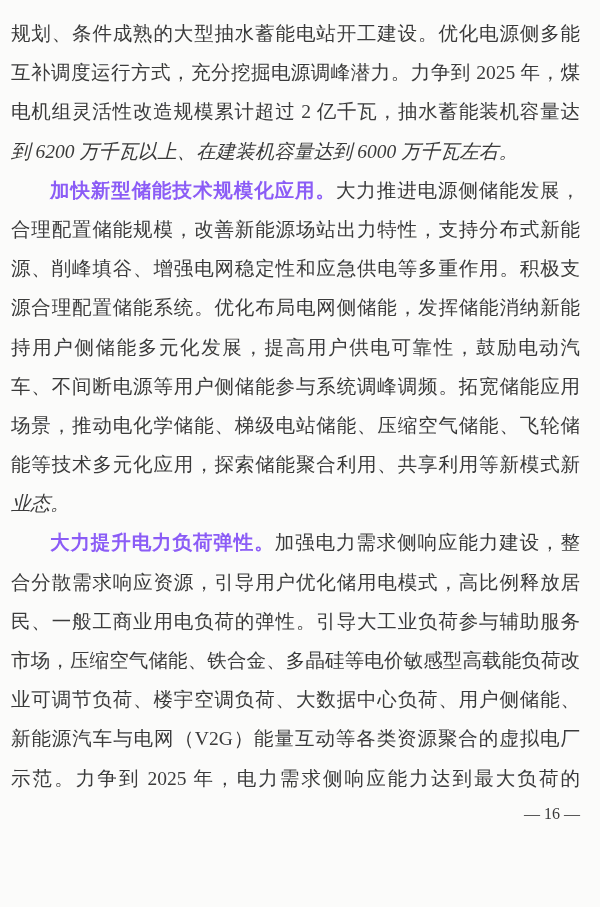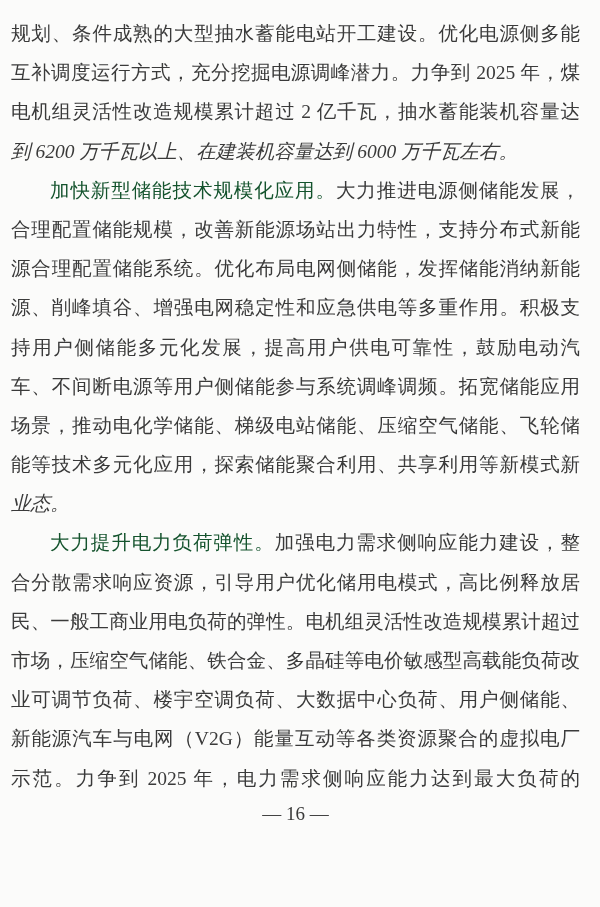--- a/index.html
+++ b/index.html
@@ -30,55 +30,55 @@
     white-space: nowrap;
   }
   .line.indent {
     text-indent: 2em;
   }
   .line.last {
     text-align-last: left;
     font-style: italic;
   }
   .lead {
-    font-weight: 400;
-    color: #14532d;
+    font-weight: 700;
+    color: #8b5cf6;
   }
   .footer {
     margin-top: 1px;
-    text-align: center;
-    font-size: 19px;
+    text-align: right;
+    font-size: 16px;
     line-height: 29px;
     color: #3a3a3a;
   }
 </style>
 </head>
 <body>
 
 <div class="page">
   <div class="content">
 
     <div class="line">规划、条件成熟的大型抽水蓄能电站开工建设。优化电源侧多能</div>
     <div class="line">互补调度运行方式，充分挖掘电源调峰潜力。力争到 2025 年，煤</div>
     <div class="line">电机组灵活性改造规模累计超过 2 亿千瓦，抽水蓄能装机容量达</div>
     <div class="line last">到 6200 万千瓦以上、在建装机容量达到 6000 万千瓦左右。</div>
 
     <div class="line indent"><span class="lead">加快新型储能技术规模化应用。</span><span>大力推进电源侧储能发展，</span></div>
     <div class="line">合理配置储能规模，改善新能源场站出力特性，支持分布式新能</div>
+    <div class="line">源、削峰填谷、增强电网稳定性和应急供电等多重作用。积极支</div>
     <div class="line">源合理配置储能系统。优化布局电网侧储能，发挥储能消纳新能</div>
-    <div class="line">源、削峰填谷、增强电网稳定性和应急供电等多重作用。积极支</div>
     <div class="line">持用户侧储能多元化发展，提高用户供电可靠性，鼓励电动汽</div>
     <div class="line">车、不间断电源等用户侧储能参与系统调峰调频。拓宽储能应用</div>
     <div class="line">场景，推动电化学储能、梯级电站储能、压缩空气储能、飞轮储</div>
     <div class="line">能等技术多元化应用，探索储能聚合利用、共享利用等新模式新</div>
     <div class="line last">业态。</div>
 
     <div class="line indent"><span class="lead">大力提升电力负荷弹性。</span><span>加强电力需求侧响应能力建设，整</span></div>
     <div class="line">合分散需求响应资源，引导用户优化储用电模式，高比例释放居</div>
-    <div class="line">民、一般工商业用电负荷的弹性。电机组灵活性改造规模累计超过</div>
+    <div class="line">民、一般工商业用电负荷的弹性。引导大工业负荷参与辅助服务</div>
     <div class="line">市场，压缩空气储能、铁合金、多晶硅等电价敏感型高载能负荷改</div>
     <div class="line">业可调节负荷、楼宇空调负荷、大数据中心负荷、用户侧储能、</div>
     <div class="line">新能源汽车与电网（V2G）能量互动等各类资源聚合的虚拟电厂</div>
     <div class="line">示范。力争到 2025 年，电力需求侧响应能力达到最大负荷的</div>
 
     <div class="footer">— 16 —</div>
   </div>
 </div>
 
 </body></html>

